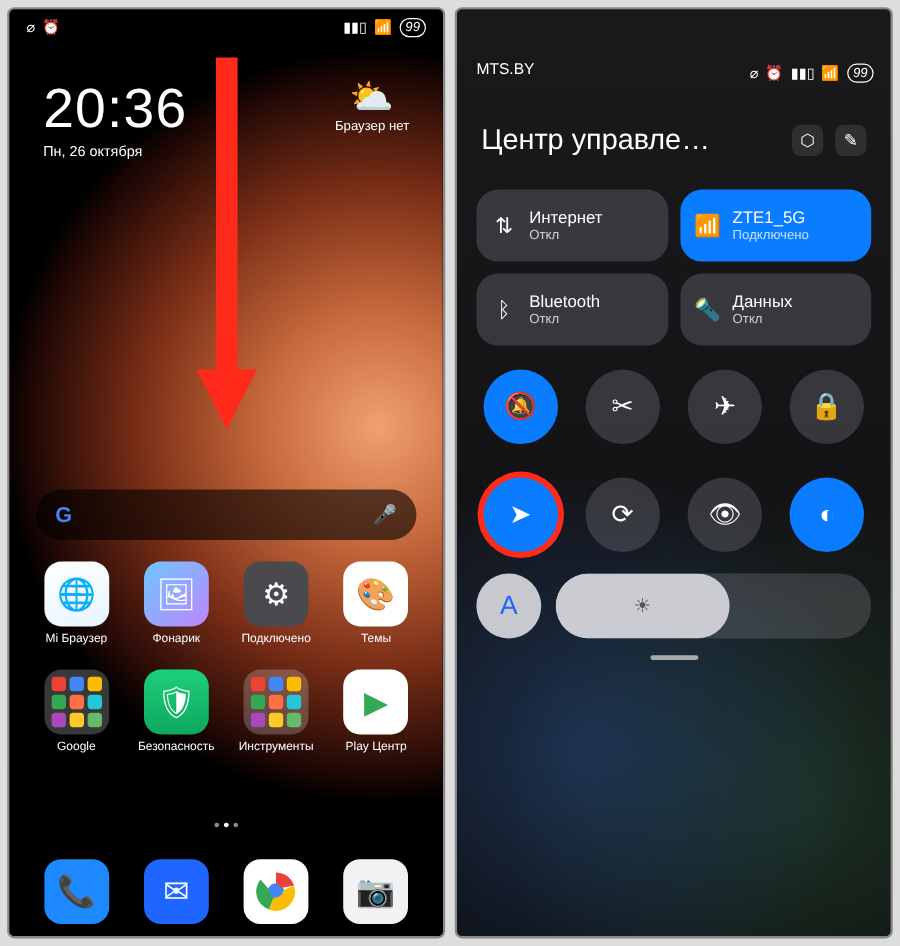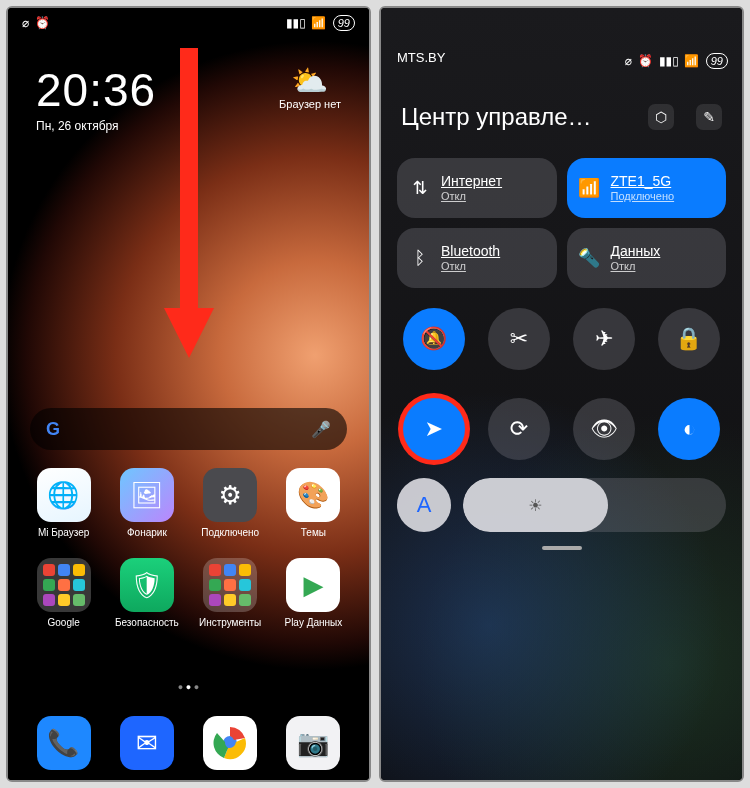--- a/index.html
+++ b/index.html
@@ -96,40 +96,40 @@
     background:
       radial-gradient(circle at 30% 80%, rgba(40,80,140,0.5), transparent 35%),
       radial-gradient(circle at 80% 85%, rgba(40,80,50,0.5), transparent 35%),
       linear-gradient(180deg,#1a1a1d,#0d0d0f);
     filter: blur(0.5px);
   }
   .carrier { position: absolute; top: 42px; left: 16px; font-size: 13px; z-index: 3; }
   .status2 { top: 42px; justify-content: flex-end; }
   .cchead {
     position: absolute; top: 95px; left: 20px; right: 20px; z-index: 3;
-    display: flex; align-items: center; gap: 22px;
+    display: flex; align-items: center; gap: 10px;
   }
   .cchead .title { font-size: 24px; font-weight: 500; flex: 1; white-space: nowrap; overflow: hidden; text-overflow: ellipsis; }
   .hex, .sq {
     width: 26px; height: 26px; border-radius: 7px;
     display: flex; align-items: center; justify-content: center;
     background: rgba(255,255,255,0.1); font-size: 14px;
   }
   .tiles {
     position: absolute; top: 150px; left: 16px; right: 16px; z-index: 3;
     display: grid; grid-template-columns: 1fr 1fr; gap: 10px;
   }
   .tile {
     background: rgba(120,120,130,0.35); border-radius: 18px;
     padding: 10px 12px; height: 60px;
     display: flex; align-items: center; gap: 10px;
   }
   .tile.on { background: #0a7cff; }
   .tile .ticon { font-size: 18px; width: 22px; text-align: center; }
-  .tile .tl { font-size: 14px; line-height: 1.1; text-decoration: underline; }
+  .tile .tl { font-size: 14px; line-height: 1.1; }
   .tile .tl .sub { font-size: 11px; opacity: 0.75; }
   .toggles {
     position: absolute; top: 300px; left: 16px; right: 16px; z-index: 3;
     display: grid; grid-template-columns: repeat(4,1fr); gap: 12px;
   }
   .tg {
     width: 62px; height: 62px; border-radius: 50%;
     background: rgba(120,120,130,0.35);
     display: flex; align-items: center; justify-content: center;
     font-size: 22px; color: #fff; margin: 0 auto;
@@ -249,21 +249,21 @@
           <span style="background: rgb(255, 112, 67);"></span>
           <span style="background: rgb(38, 198, 218);"></span>
           <span style="background: rgb(171, 71, 188);"></span>
           <span style="background: rgb(255, 202, 40);"></span>
           <span style="background: rgb(102, 187, 106);"></span>
         </div>
         <div>Инструменты</div>
       </div>
       <div class="app">
         <div class="appicon" style="background: rgb(255, 255, 255); color: rgb(52, 168, 83);">▶</div>
-        <div>Play Данных</div>
+        <div>Play Центр</div>
       </div>
     </div>
 
   <div class="dots">
     <span>●</span> <span class="on">●</span> <span>●</span>
   </div>
 
   <div class="dock" id="dock">
       <div class="dockicon" style="background: rgb(30, 136, 255);">📞</div>
       <div class="dockicon" style="background: rgb(30, 102, 255);">✉</div>

